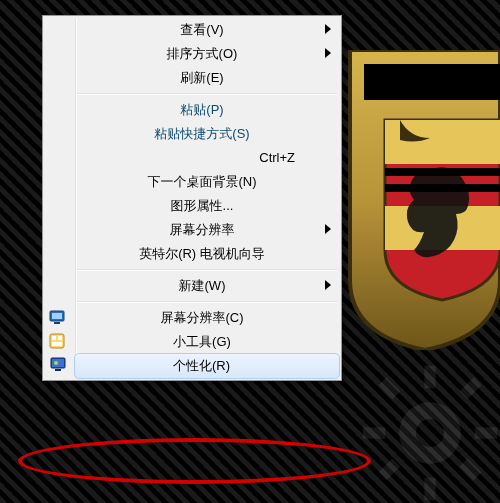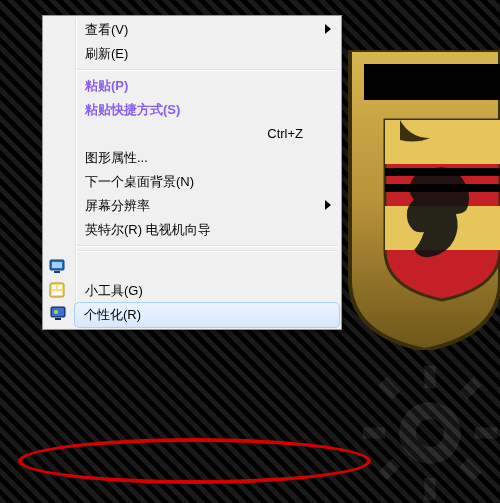--- a/index.html
+++ b/index.html
@@ -42,20 +42,21 @@
   .menu {
     position: absolute;
     top: 15px;
     left: 42px;
     width: 300px;
     background: #f0f0f0;
     border: 1px solid #979797;
     box-shadow: 3px 3px 4px rgba(0,0,0,0.35);
     padding: 2px;
     box-sizing: border-box;
+    text-align: center;
   }
   .menu-inner {
     border-left: 30px solid #f0f0f0; 
     background: #f0f0f0;
     position: relative;
   }
   .gutter-line {
     position: absolute;
     top: 0; bottom: 0;
     left: 0;
@@ -65,24 +66,24 @@
   }
   .item {
     position: relative;
     height: 24px;
     line-height: 24px;
     padding-left: 10px;
     padding-right: 20px;
     white-space: nowrap;
     cursor: default;
   }
-  .item.disabled { color: #8b5cf6; font-weight: bold; }
+  .item.disabled { color: #0c4a6e; }
   .item .shortcut {
     position: absolute;
-    right: 36px;
+    right: 44px;
     top: 0;
   }
   .item .arrow {
     position: absolute;
     right: 8px;
     top: 50%;
     transform: translateY(-50%);
   }
   .sep {
     margin: 3px 2px 3px 2px;
@@ -180,40 +181,46 @@
     </g>
   </svg>
 
   <div class="menu">
     <div class="menu-inner" id="menu-inner">
       <div class="gutter-line"></div>
 
     <div class="item"><span>查看(V)</span><span class="arrow"><svg width="6" height="10" viewBox="0 0 6 10">
               <path d="M0 0 L6 5 L0 10 Z" fill="#000"></path>
             </svg></span></div>
+        <div class="item"><span>排序方式(O)</span><span class="arrow"><svg width="6" height="10" viewBox="0 0 6 10">
+              <path d="M0 0 L6 5 L0 10 Z" fill="#000"></path>
+            </svg></span></div>
         <div class="item"><span>刷新(E)</span></div>
         <div class="sep"></div>
         <div class="item disabled"><span>粘贴(P)</span></div>
         <div class="item disabled"><span>粘贴快捷方式(S)</span></div>
         <div class="item"><span class="shortcut">Ctrl+Z</span></div>
+        <div class="item"><span>下一个桌面背景(N)</span></div>
         <div class="item"><span>图形属性...</span></div>
-        <div class="item"><span>下一个桌面背景(N)</span></div>
         <div class="item"><span>屏幕分辨率</span><span class="arrow"><svg width="6" height="10" viewBox="0 0 6 10">
               <path d="M0 0 L6 5 L0 10 Z" fill="#000"></path>
             </svg></span></div>
         <div class="item"><span>英特尔(R) 电视机向导</span></div>
         <div class="sep"></div>
+        <div class="item"><span>新建(W)</span><span class="arrow"><svg width="6" height="10" viewBox="0 0 6 10">
+              <path d="M0 0 L6 5 L0 10 Z" fill="#000"></path>
+            </svg></span></div>
         <div class="sep"></div>
         <div class="item"><span class="icon-slot">
             <svg class="mini-icon" viewBox="0 0 16 16">
               <rect x="1" y="2" width="14" height="10" rx="1" fill="#2a6fb5" stroke="#13436f"></rect>
               <rect x="3" y="4" width="10" height="6" fill="#9fd0ff"></rect>
               <rect x="5" y="13" width="6" height="2" fill="#13436f"></rect>
             </svg>
-          </span></div>
+          </span><span>屏幕分辨率(C)</span></div>
         <div class="item"><span class="icon-slot">
             <svg class="mini-icon" viewBox="0 0 16 16">
               <rect x="1" y="1" width="14" height="14" rx="2" fill="#ffd96b" stroke="#b58a1f"></rect>
               <rect x="3" y="3" width="4" height="4" fill="#fff"></rect>
               <rect x="9" y="3" width="4" height="4" fill="#fff"></rect>
               <rect x="3" y="9" width="10" height="4" fill="#fff"></rect>
             </svg>
           </span><span>小工具(G)</span></div>
         <div class="item selected"><span class="icon-slot">
             <svg class="mini-icon" viewBox="0 0 16 16">

